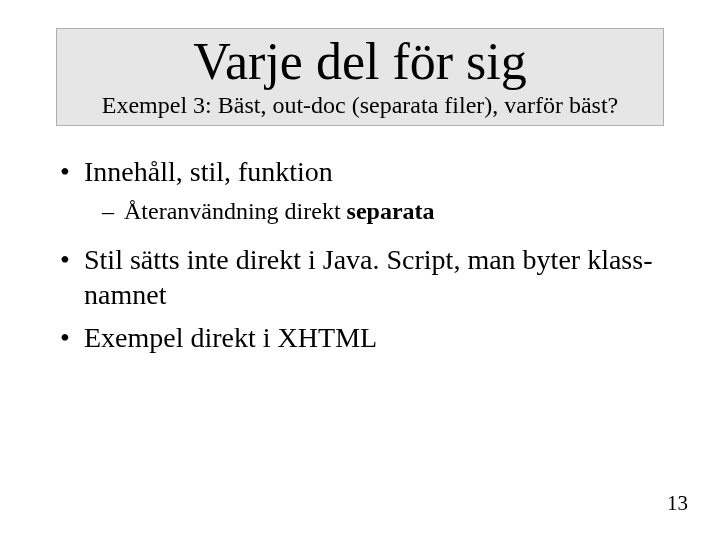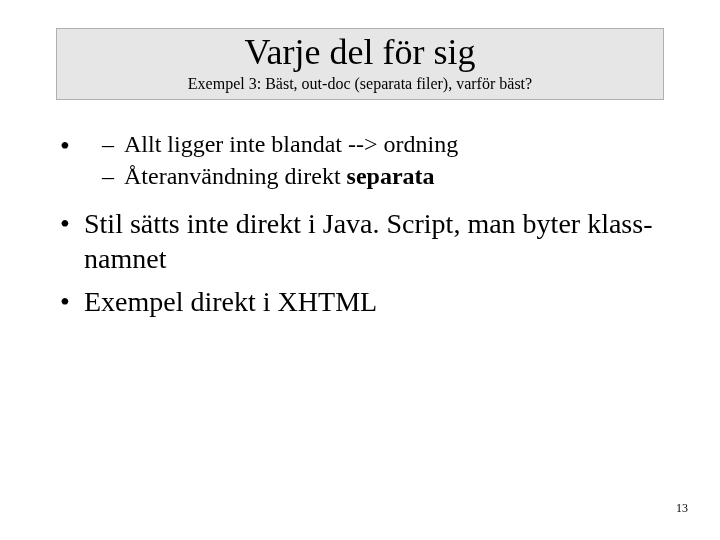--- a/index.html
+++ b/index.html
@@ -17,27 +17,27 @@
     overflow: hidden;
   }
   .title-block {
     margin: 28px 56px 0 56px;
     background: #e6e6e6;
     border: 1px solid #b0b0b0;
     padding: 4px 0 6px 0;
   }
   .title-main {
     text-align: center;
-    font-size: 36px;
+    font-size: 52px;
     font-weight: 400;
     line-height: 1.1;
   }
   .title-sub {
     text-align: center;
-    font-size: 16px;
+    font-size: 24px;
     font-weight: 400;
     margin-top: 2px;
   }
   .content {
     margin: 28px 56px 0 56px;
   }
   ul.top {
     list-style: none;
     padding-left: 0;
   }
@@ -74,36 +74,36 @@
     top: 0;
     font-size: 24px;
   }
   .bold {
     font-weight: 700;
   }
   .page-num {
     position: absolute;
     right: 32px;
     bottom: 24px;
-    font-size: 12px;
+    font-size: 21px;
   }
 </style>
 </head>
 <body>
 
 <div class="title-block">
   <div class="title-main">Varje del för sig</div>
   <div class="title-sub">Exempel 3: Bäst, out-doc (separata filer), varför bäst?</div>
 </div>
 
 <div class="content">
   <ul class="top">
     <li>
+      <span>Innehåll, stil, funktion</span>
       <ul class="sub">
-        <li>Allt ligger inte blandat --&gt; ordning</li>
         <li>
           <span>Återanvändning direkt </span><span class="bold">separata</span>
         </li>
       </ul>
     </li>
     <li>Stil sätts inte direkt i Java. Script, man byter klass-namnet</li>
     <li>Exempel direkt i XHTML</li>
   </ul>
 </div>
 

